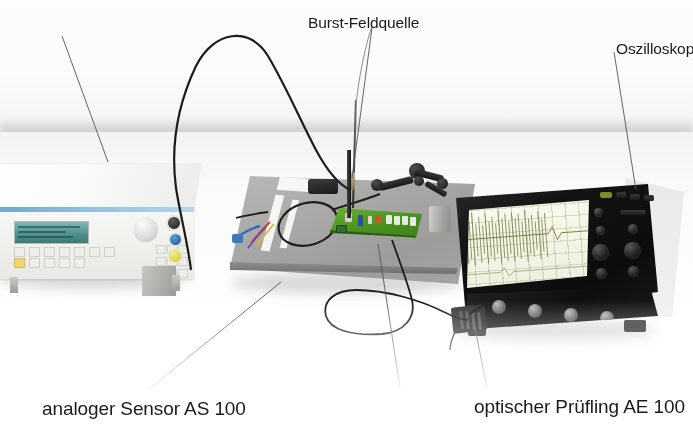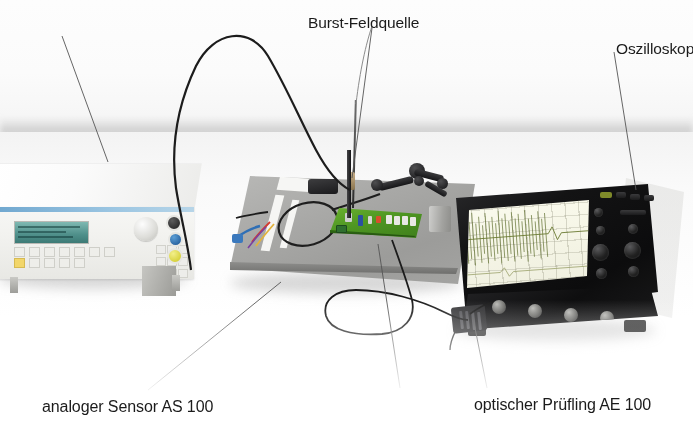--- a/index.html
+++ b/index.html
@@ -33,21 +33,21 @@
 
   
   .lbl{
     position:absolute;
     color:#1b1b1b;
     font-size:15.5px;
     letter-spacing:-.1px;
     white-space:nowrap;
     font-family:"Liberation Sans", sans-serif;
   }
-  .lbl.small{font-size:16px;}
+  .lbl.small{font-size:19px;}
 
   
   svg.leaders{position:absolute;left:0;top:0;width:693px;height:440px;pointer-events:none;}
 
   
   #burstgen{position:absolute;left:-8px;top:163px;width:222px;height:122px;}
   .bg-top{
     position:absolute;left:0;top:0;width:206px;height:48px;
     background:linear-gradient(100deg,#ffffff 0%,#fbfbfb 40%,#ececea 100%);
     transform:skewX(-9deg);

